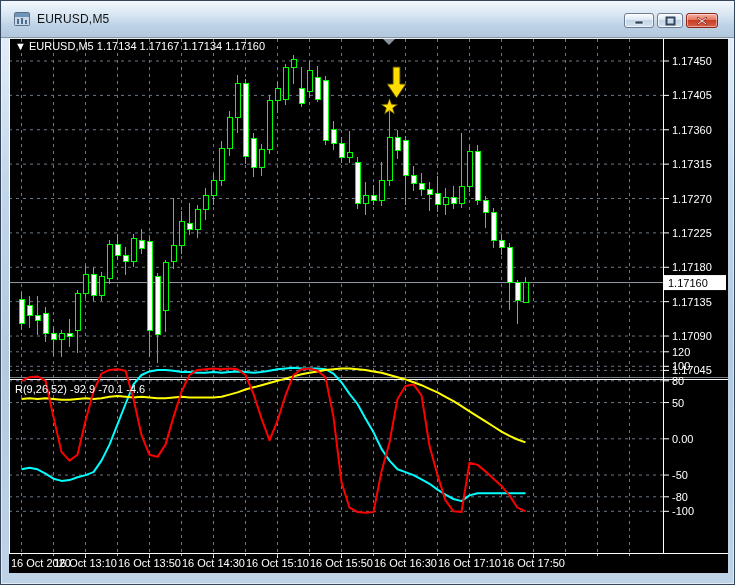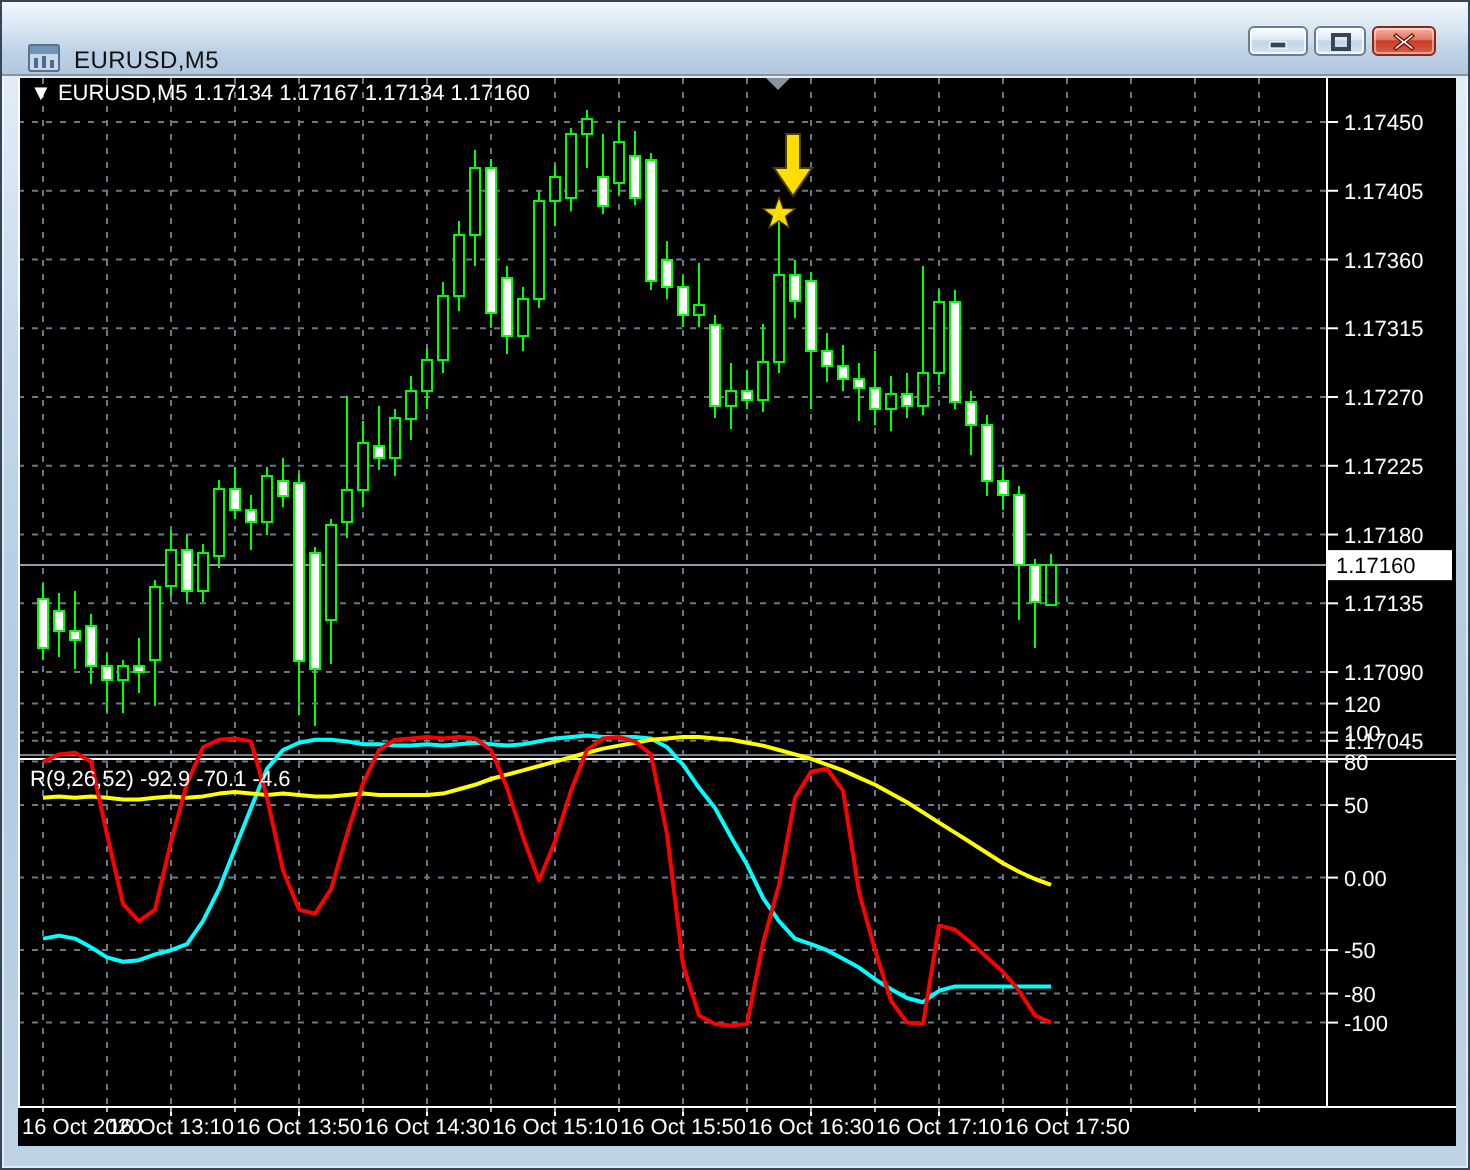--- a/index.html
+++ b/index.html
@@ -4,21 +4,21 @@
 <style>
   html,body{margin:0;padding:0;background:#3b4a58;font-family:"Liberation Sans",sans-serif;}
   .window{
     position:relative;width:735px;height:585px;box-sizing:border-box;
     background:linear-gradient(#eaf2fa,#c4d8ec 30%,#b2c9e0 60%,#bfd3e7);
     border:1px solid #35465a;
     box-shadow:inset 0 0 0 1px rgba(255,255,255,.55);
   }
   .titlebar{
     position:absolute;left:0;top:0;width:100%;height:37px;box-sizing:border-box;
-    display:flex;align-items:flex-end;
+    display:flex;align-items:center;
     background:linear-gradient(#f2f7fc,#d7e5f2 40%,#bcd1e5 70%,#b2c8dd);
     border-bottom:1px solid #8a949e;
   }
   .app-icon{width:16px;height:16px;margin:0 7px 0 13px;display:block;}
   .title-text{font-size:12px;color:#111;letter-spacing:.2px;}
   .win-buttons{position:absolute;right:16px;top:12px;display:flex;gap:3px;}
   .wbtn{height:15px;border-radius:3px;box-sizing:border-box;border:1px solid #6c7c92;
         display:flex;align-items:center;justify-content:center;
         background:linear-gradient(#fdfeff,#dce8f4 45%,#c3d5e9 50%,#d4e2f0);
         box-shadow:inset 0 0 0 1px rgba(255,255,255,.7);}

